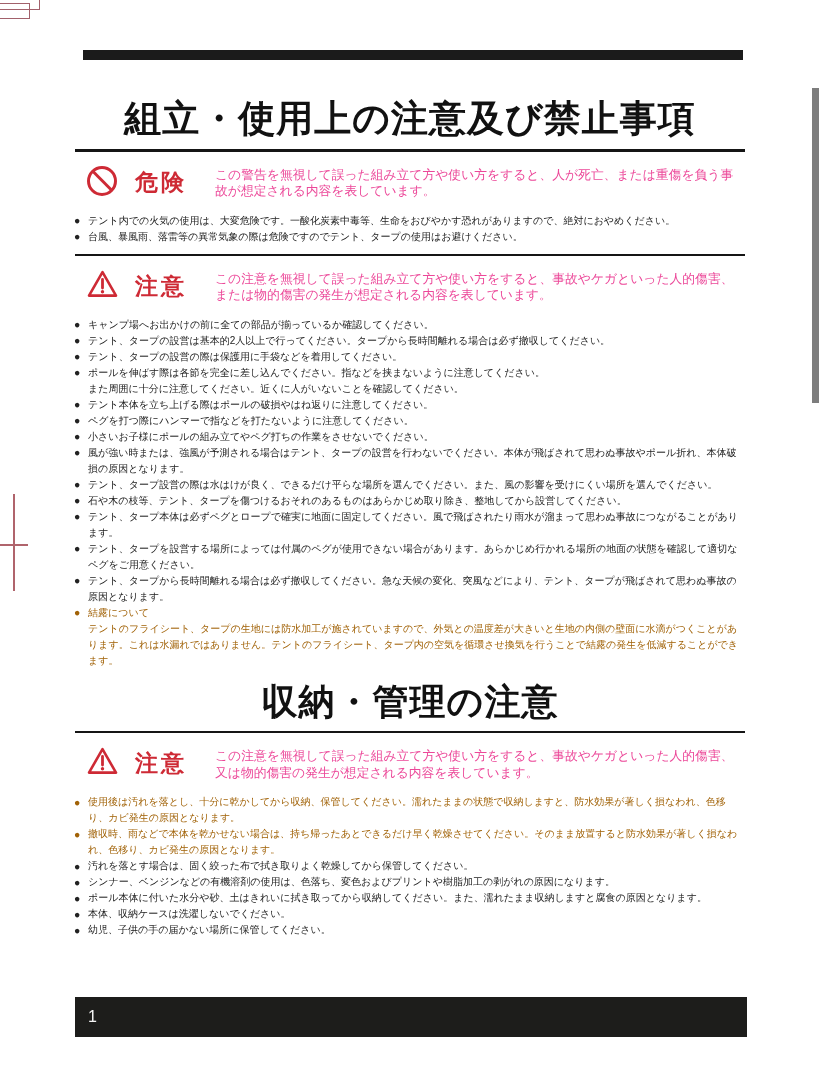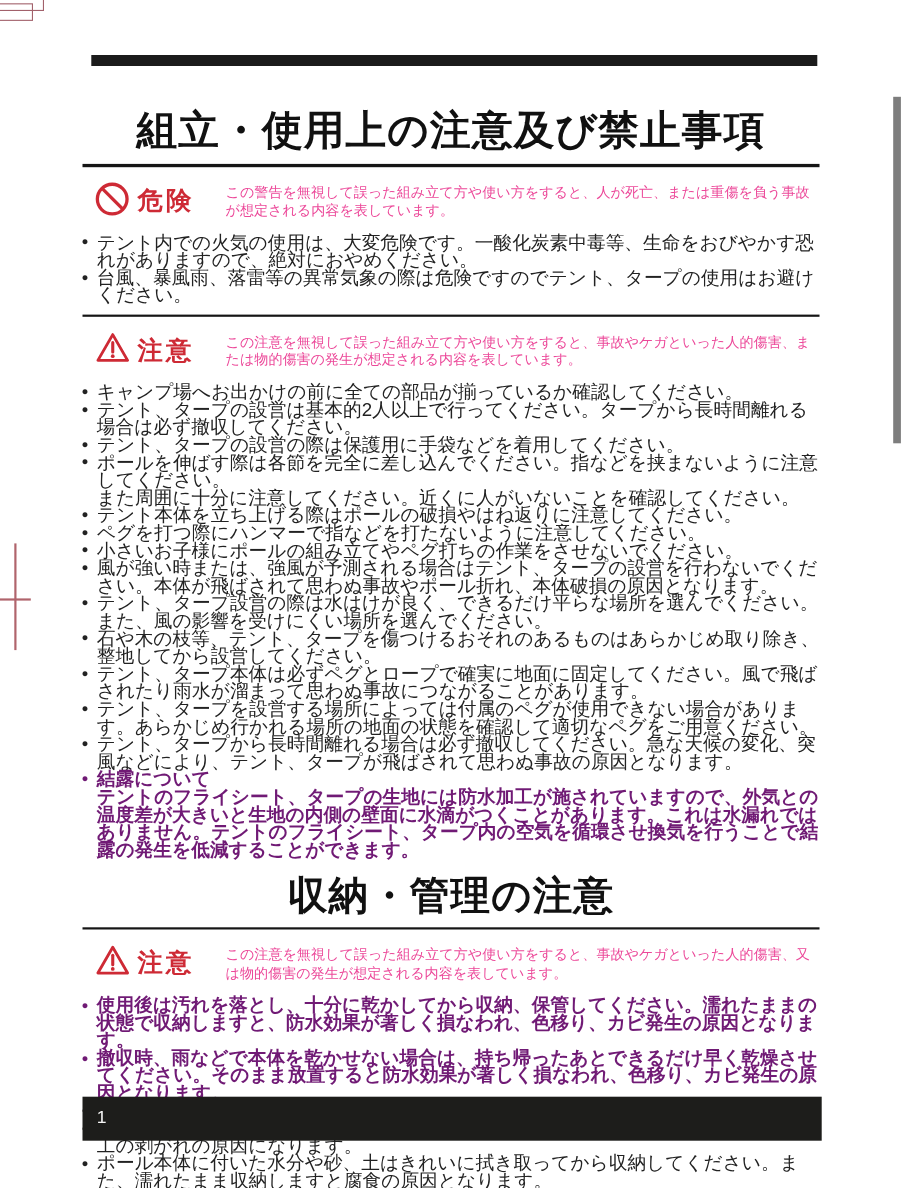--- a/index.html
+++ b/index.html
@@ -13,43 +13,43 @@
     text-align:center;font-size:37px;font-weight:600;letter-spacing:1px;
     color:#111;margin-top:36px;line-height:1.25;
   }
   .big-title.second{font-size:36px;margin-top:10px;}
   .rule{height:2.5px;background:#151515;margin-top:7px;}
   .rule.thin{height:2px;margin-top:9px;}
   .notice{display:flex;align-items:flex-start;margin-top:13px;}
   .notice .icon-wrap{width:32px;flex:0 0 32px;margin-left:12px;margin-top:1px;}
   .notice .label{
     color:#ce2a35;font-size:23px;font-weight:600;letter-spacing:3px;
-    margin-left:6px;margin-top:2px;flex:0 0 auto;
+    margin-left:16px;margin-top:2px;flex:0 0 auto;
   }
   .notice .desc{
     margin-left:28px;font-size:12.8px;line-height:16.5px;color:#ec4899;
     flex:1 1 auto;padding-top:2px;
   }
   .prohibit{
     display:block;width:24px;height:24px;border:3px solid #ce2a35;border-radius:50%;
     position:relative;box-sizing:content-box;
   }
   .prohibit::before{
     content:"";position:absolute;left:-1px;top:10.5px;width:26px;height:3px;
     background:#ce2a35;transform:rotate(45deg);
   }
   ul.items{list-style:none;margin:13px 0 0 0;padding:0;}
   ul.items li{
-    position:relative;padding-left:13px;font-size:17px;line-height:16px;
+    position:relative;padding-left:13px;font-size:10px;line-height:16px;
     color:#222;white-space:pre-line;
   }
   ul.items li::before{
     content:"●";position:absolute;left:-1px;top:1.5px;font-size:10.5px;line-height:13px;
   }
-  ul.items li.red{color:#701a75;font-weight:bold;}
+  ul.items li.red{color:#a16207;}
   .footer-bar{
     position:absolute;left:75px;top:997px;width:672px;height:40px;background:#1d1d1b;
     color:#f5f5f5;font-size:16px;display:flex;align-items:center;padding-left:13px;
     box-sizing:border-box;
   }
   .gray-bar{position:absolute;left:812px;top:88px;width:7px;height:315px;background:#7d7d7d;}
   
   .crop-rect-a{position:absolute;left:-12px;top:-14px;width:50px;height:22px;border:1.5px solid #a2616b;}
   .crop-rect-b{position:absolute;left:-30px;top:3px;width:58px;height:14px;border:1.5px solid #a2616b;}
   .crop-cross-v{position:absolute;left:13px;top:494px;width:1.5px;height:97px;background:#b0646c;}

